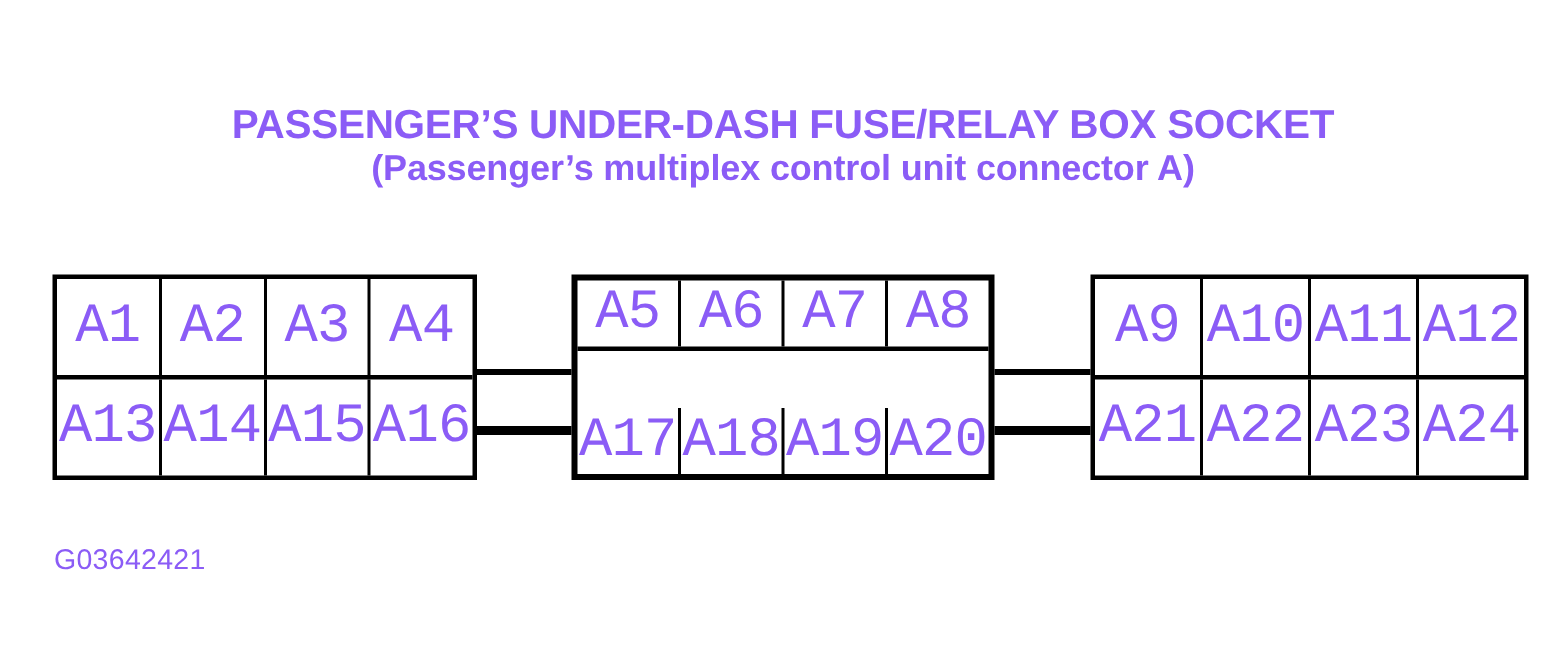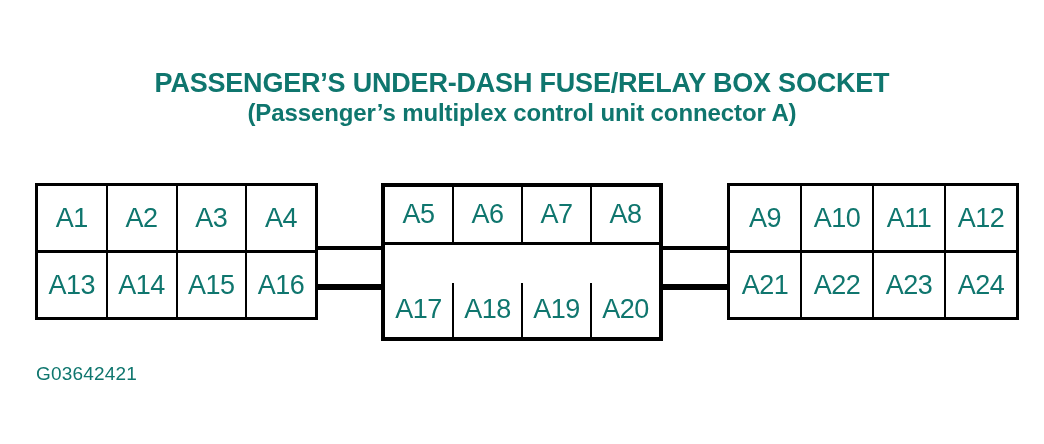--- a/index.html
+++ b/index.html
@@ -9,21 +9,21 @@
     background: #ffffff;
   }
 
   #page {
     position: relative;
     width: 1044px;
     height: 444px;
     background: #ffffff;
     overflow: hidden;
     font-family: "Liberation Sans", sans-serif;
-    color: #0f766e;
+    color: #8b5cf6;
   }
 
   
   .title-block {
     position: absolute;
     left: 0;
     top: 68px;
     width: 1044px;
     text-align: center;
   }
@@ -77,22 +77,22 @@
   }
 
   .conn-cell {
     box-sizing: border-box;
     flex: 1 1 0;
     min-width: 0;
     border-right: 2px solid #000000;
     display: flex;
     align-items: center;
     justify-content: center;
-    font-family: Liberation Sans, sans-serif;
-    font-size: 27px;
+    font-family: Liberation Mono, monospace;
+    font-size: 37px;
     font-weight: 400;
     line-height: 1;
     letter-spacing: -0.5px;
     white-space: nowrap;
   }
   .conn-cell:last-child {
     border-right: none;
   }
 
   
@@ -140,21 +140,21 @@
         <div class="conn-cell">A4</div>
       </div>
       <div class="conn-row row-bottom">
         <div class="conn-cell">A13</div>
         <div class="conn-cell">A14</div>
         <div class="conn-cell">A15</div>
         <div class="conn-cell">A16</div>
       </div>
     </div>
 
-    <div class="conn-block thick" style="left:381px; top:183px; width:282px; height:158px;gap:38px;">
+    <div class="conn-block thick" style="left:381px; top:183px; width:282px; height:137px;gap:38px;">
       <div class="conn-row row-top">
         <div class="conn-cell">A5</div>
         <div class="conn-cell">A6</div>
         <div class="conn-cell">A7</div>
         <div class="conn-cell">A8</div>
       </div>
       <div class="conn-row row-bottom">
         <div class="conn-cell">A17</div>
         <div class="conn-cell">A18</div>
         <div class="conn-cell">A19</div>

